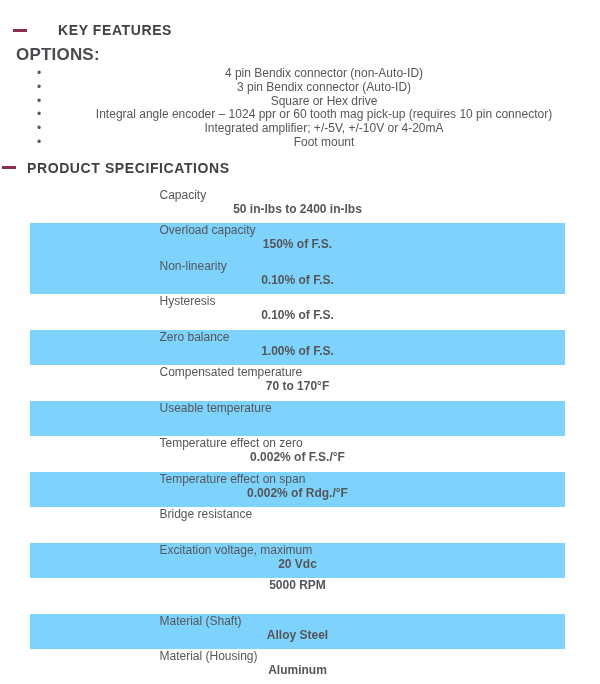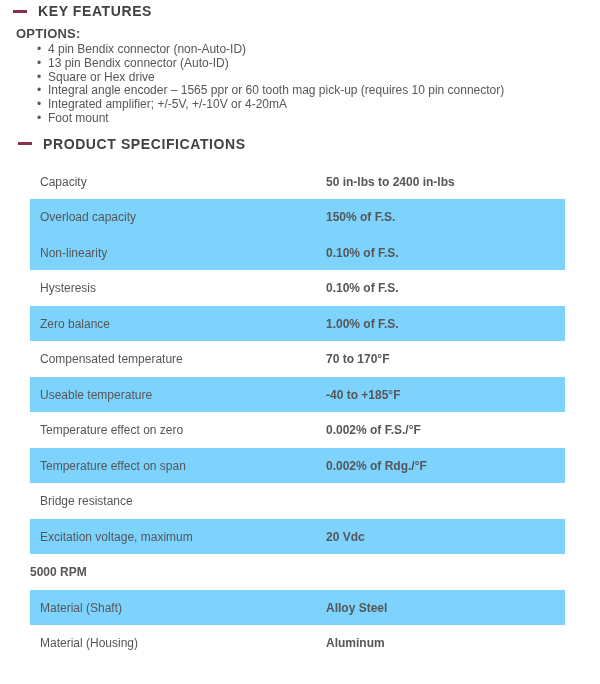--- a/index.html
+++ b/index.html
@@ -15,50 +15,51 @@
     height: 684px;
     position: relative;
   }
 
   
   .section-header {
     display: flex;
     align-items: center;
     cursor: pointer;
   }
-  .section-header.key-features { padding: 3px 0 0 13px; }
-  .section-header.product-specs { padding: 10px 0 0 18px; }
+  .section-header.key-features { padding: 22px 0 0 13px; gap: 20px; }
+  .section-header.product-specs { padding: 10px 0 0 2px; }
   .minus-icon {
     display: inline-block;
     width: 14px;
     height: 3px;
     background: #8a2d52;
     margin-right: 11px;
     flex: 0 0 auto;
   }
   .section-title {
     font-size: 14px;
     font-weight: 700;
     letter-spacing: 0.6px;
     color: #414045;
     text-transform: uppercase;
   }
 
   
   .options-label {
     margin: 7px 0 2px 16px;
-    font-size: 13px;
+    font-size: 17px;
     font-weight: 700;
     color: #4a4a4e;
     letter-spacing: 0.2px;
   }
   ul.features-list {
     margin: 2px 0 0 0;
     padding-left: 37px;
     list-style: none;
+    text-align: center;
   }
   ul.features-list li {
     font-size: 12px;
     line-height: 13.8px;
     color: #57575b;
     position: relative;
     padding-left: 11px;
   }
   ul.features-list li::before {
     content: "•";
@@ -71,20 +72,21 @@
 
   
   .spec-table {
     margin: 12px 0 0 30px;
     width: 535px;
   }
   .spec-row {
     display: flex;
     align-items: center;
     height: 35.5px;
+    flex-direction: column;
   }
   .spec-row.striped { background: #7dd3fc; }
   .spec-label {
     width: 296px;
     padding-left: 10px;
     font-size: 12px;
     color: #56565a;
   }
   .spec-value {
     flex: 1;
@@ -100,23 +102,23 @@
 
   <div class="section-header key-features">
     <span class="minus-icon"></span>
     <span class="section-title">KEY FEATURES</span>
   </div>
 
   <div class="options-label">OPTIONS:</div>
 
   <ul class="features-list">
     <li>4 pin Bendix connector (non-Auto-ID)</li>
-    <li>13 pin Bendix connector (Auto-ID)</li>
+    <li>3 pin Bendix connector (Auto-ID)</li>
     <li>Square or Hex drive</li>
-    <li>Integral angle encoder – 1565 ppr or 60 tooth mag pick-up (requires 10 pin connector)</li>
+    <li>Integral angle encoder – 1024 ppr or 60 tooth mag pick-up (requires 10 pin connector)</li>
     <li>Integrated amplifier; +/-5V, +/-10V or 4-20mA</li>
     <li>Foot mount</li>
   </ul>
 
   <div class="section-header product-specs">
     <span class="minus-icon"></span>
     <span class="section-title">PRODUCT SPECIFICATIONS</span>
   </div>
 
   <div class="spec-table">
@@ -139,21 +141,20 @@
     <div class="spec-row striped">
       <div class="spec-label">Zero balance</div>
       <div class="spec-value">1.00% of F.S.</div>
     </div>
     <div class="spec-row">
       <div class="spec-label">Compensated temperature</div>
       <div class="spec-value">70 to 170°F</div>
     </div>
     <div class="spec-row striped">
       <div class="spec-label">Useable temperature</div>
-      <div class="spec-value">-40 to +185°F</div>
     </div>
     <div class="spec-row">
       <div class="spec-label">Temperature effect on zero</div>
       <div class="spec-value">0.002% of F.S./°F</div>
     </div>
     <div class="spec-row striped">
       <div class="spec-label">Temperature effect on span</div>
       <div class="spec-value">0.002% of Rdg./°F</div>
     </div>
     <div class="spec-row">

